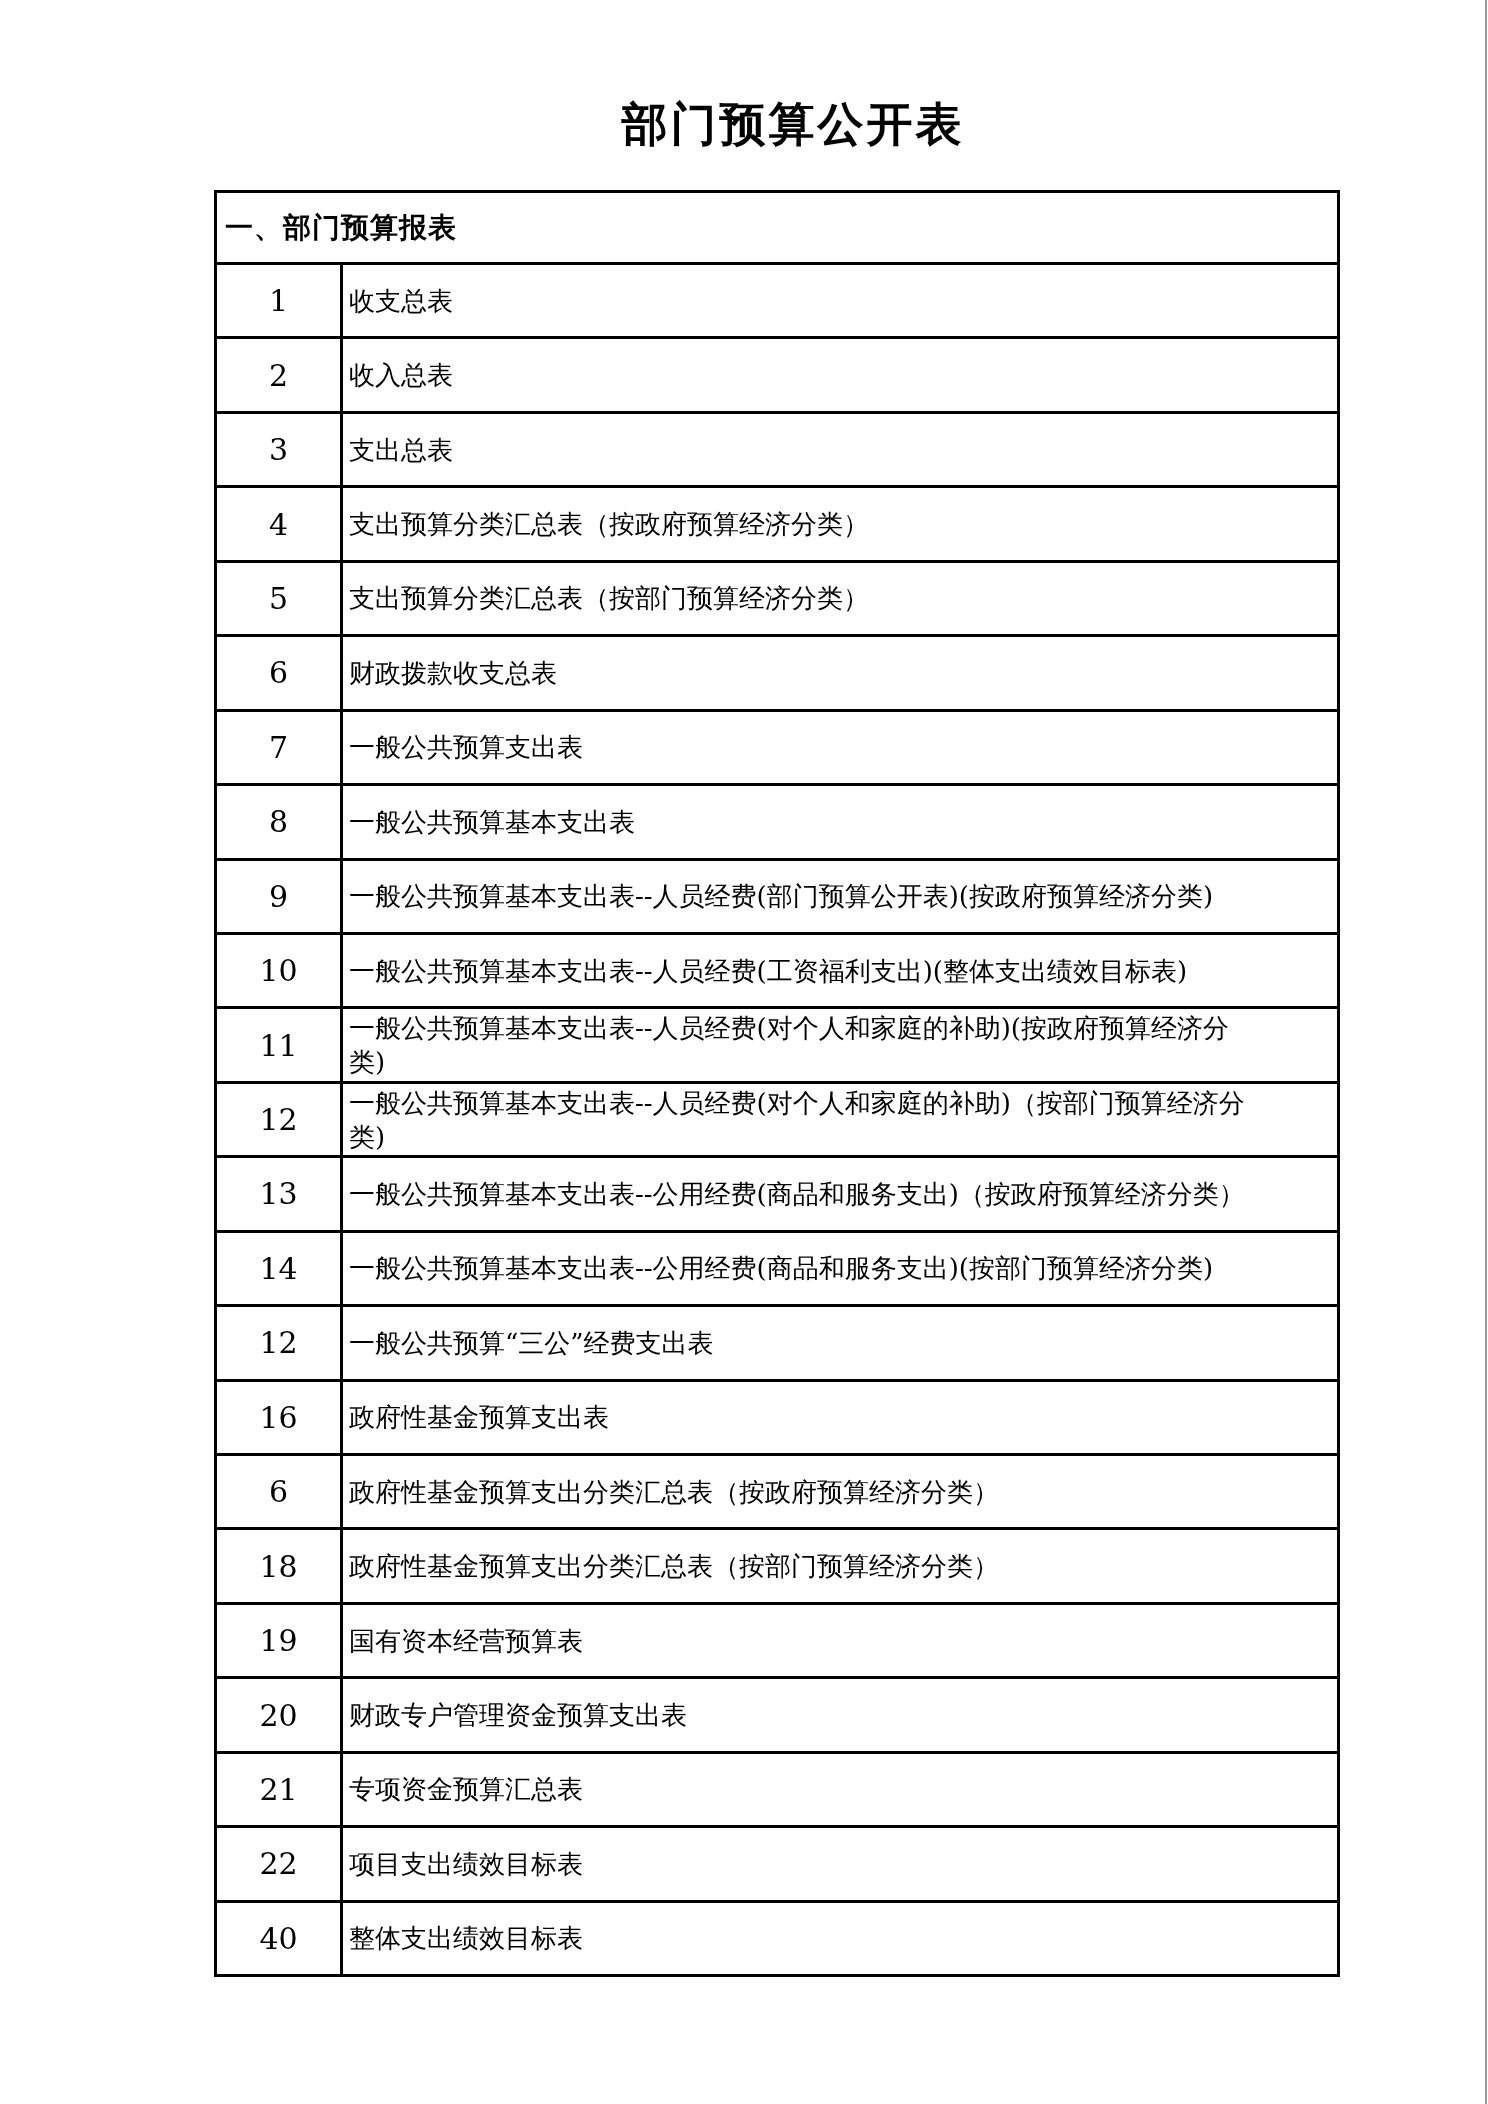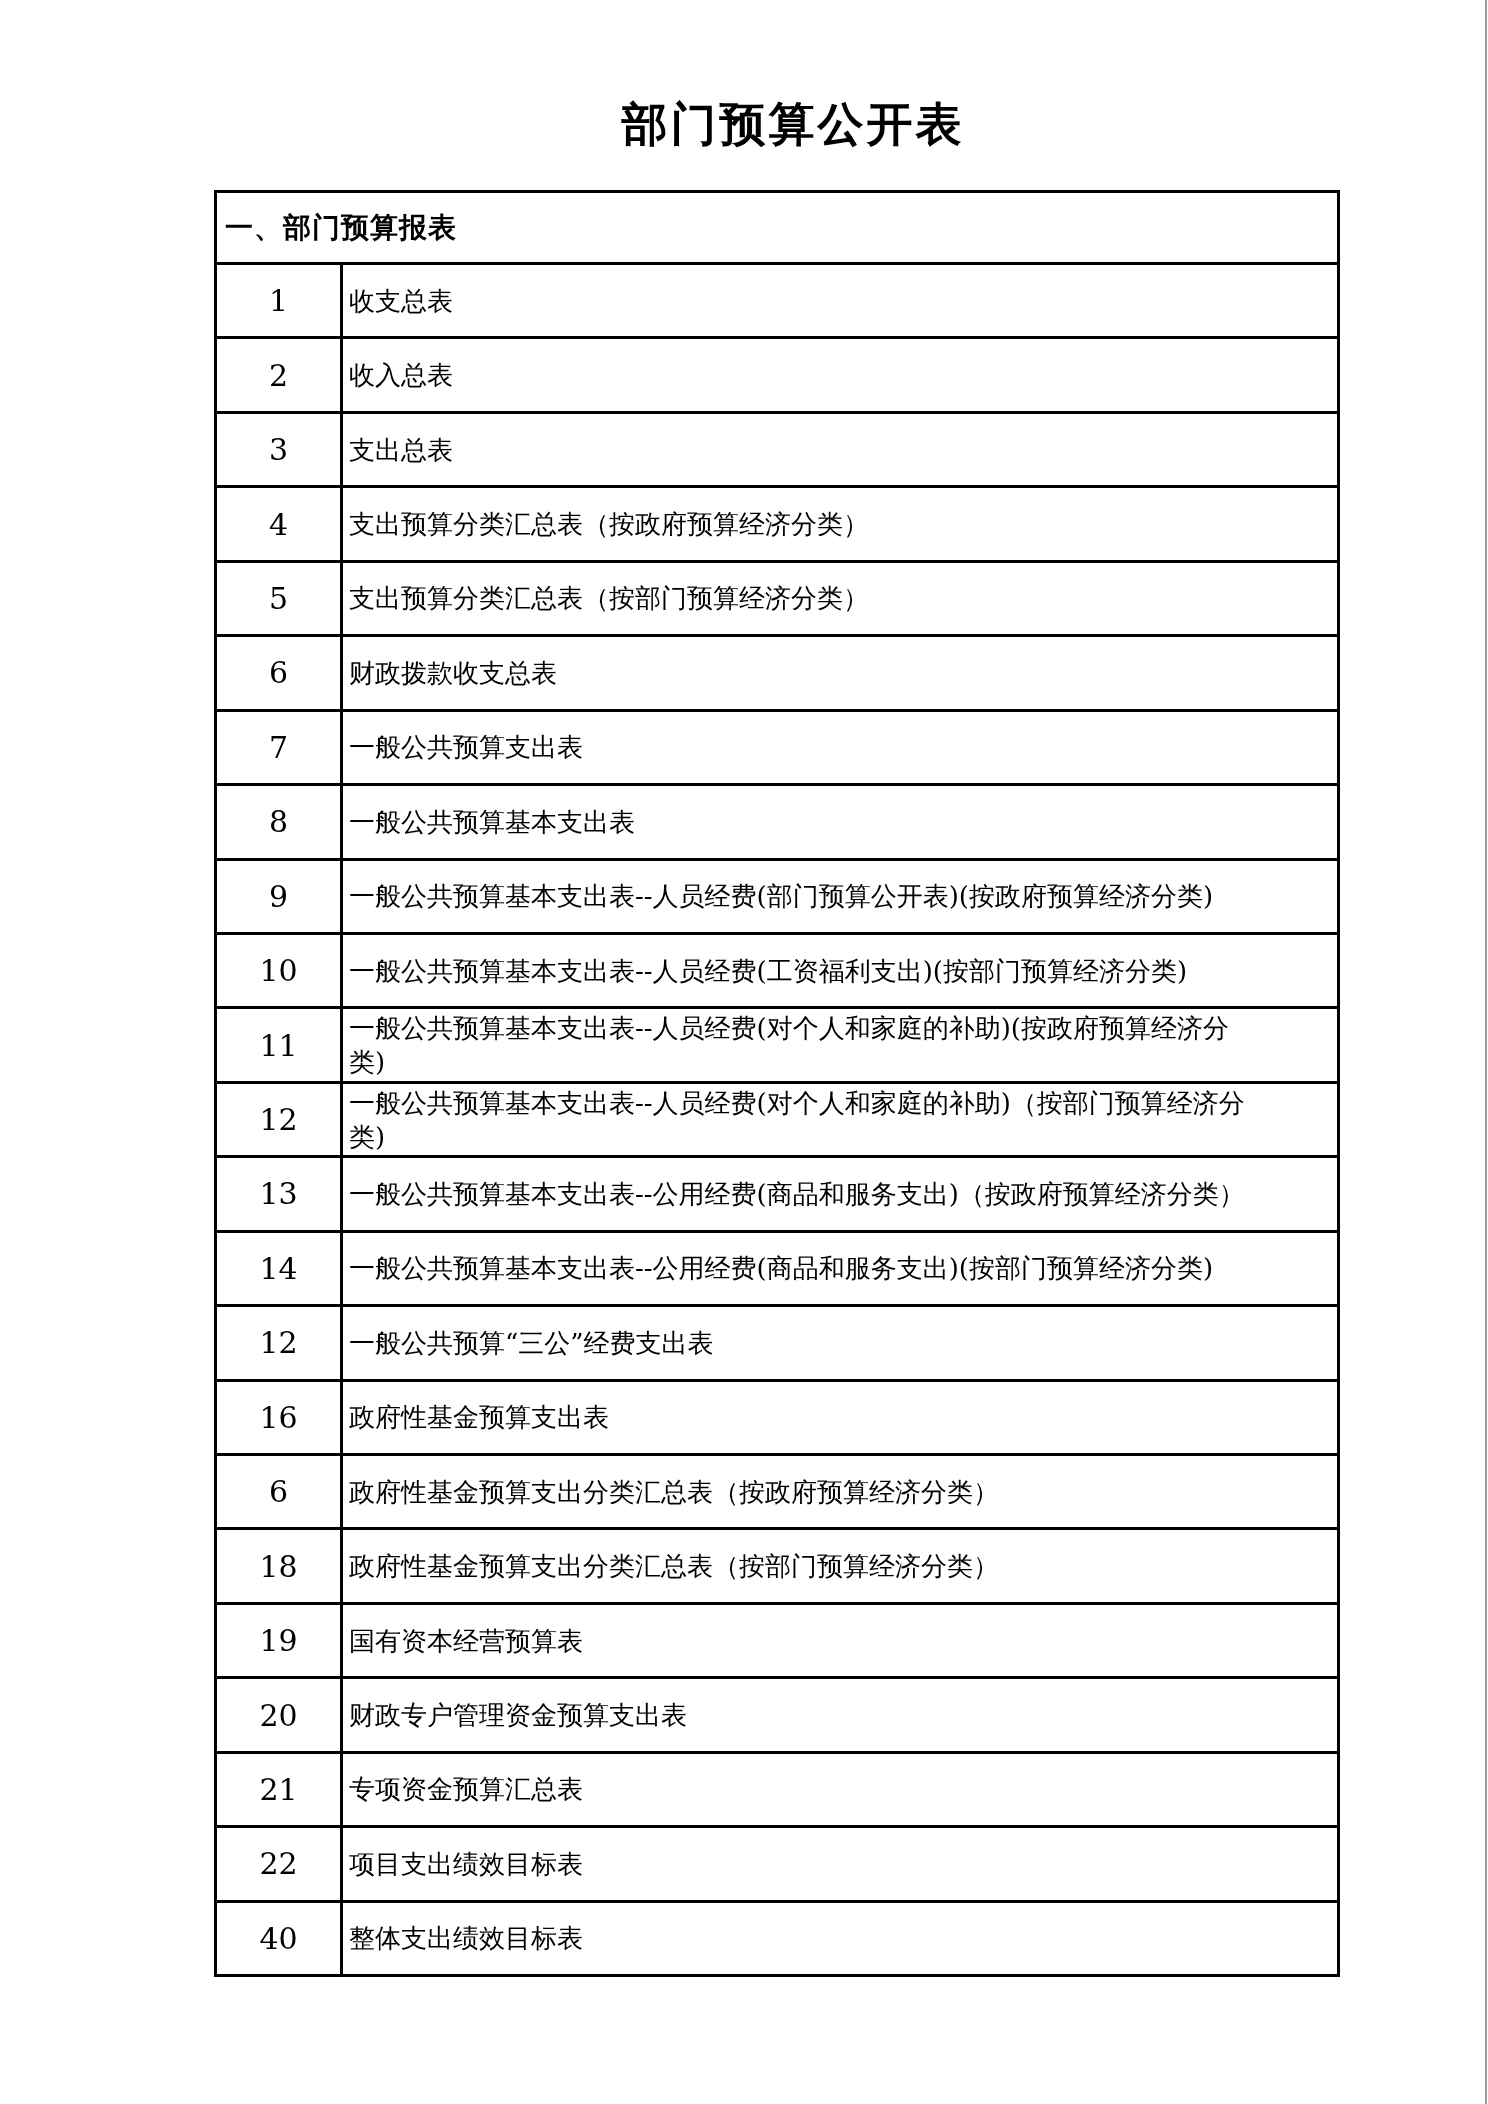--- a/index.html
+++ b/index.html
@@ -184,21 +184,21 @@
       <span class="name-line">一般公共预算基本支出表--人员经费(部门预算公开表)(按政府预算经济分类)</span>
 
     </div>
   </div>
 
   <div class="t-row">
     <div class="cell-num">
       <span>10</span>
     </div>
     <div class="cell-name">
-      <span class="name-line">一般公共预算基本支出表--人员经费(工资福利支出)(按部门预算经济分类)</span>
+      <span class="name-line">一般公共预算基本支出表--人员经费(工资福利支出)(整体支出绩效目标表)</span>
 
     </div>
   </div>
 
   <div class="t-row">
     <div class="cell-num">
       <span>11</span>
     </div>
     <div class="cell-name">
       <span class="name-line">一般公共预算基本支出表--人员经费(对个人和家庭的补助)(按政府预算经济分</span>

